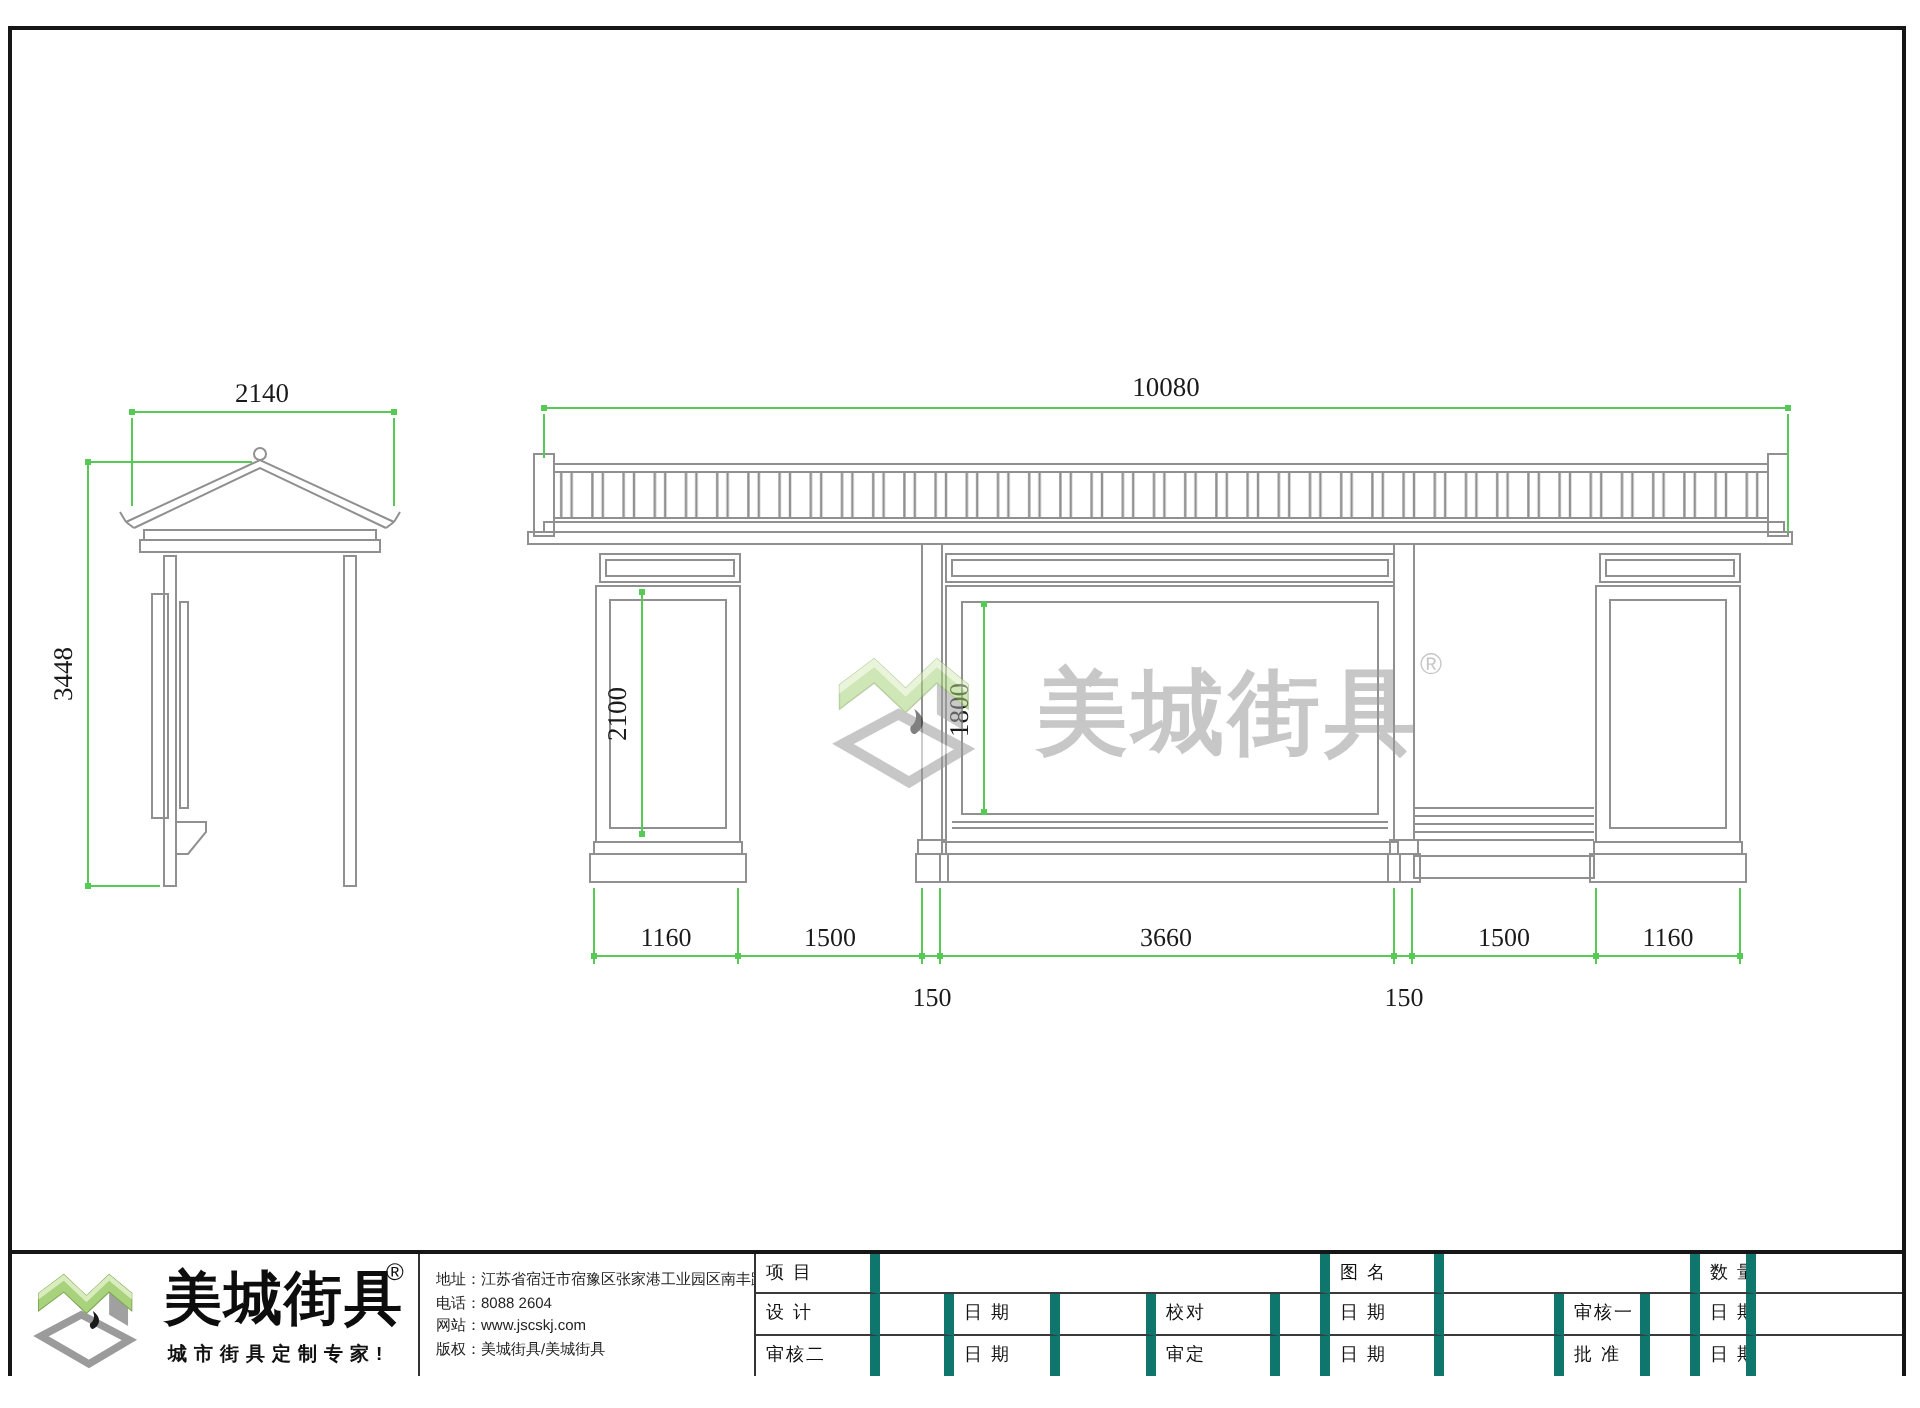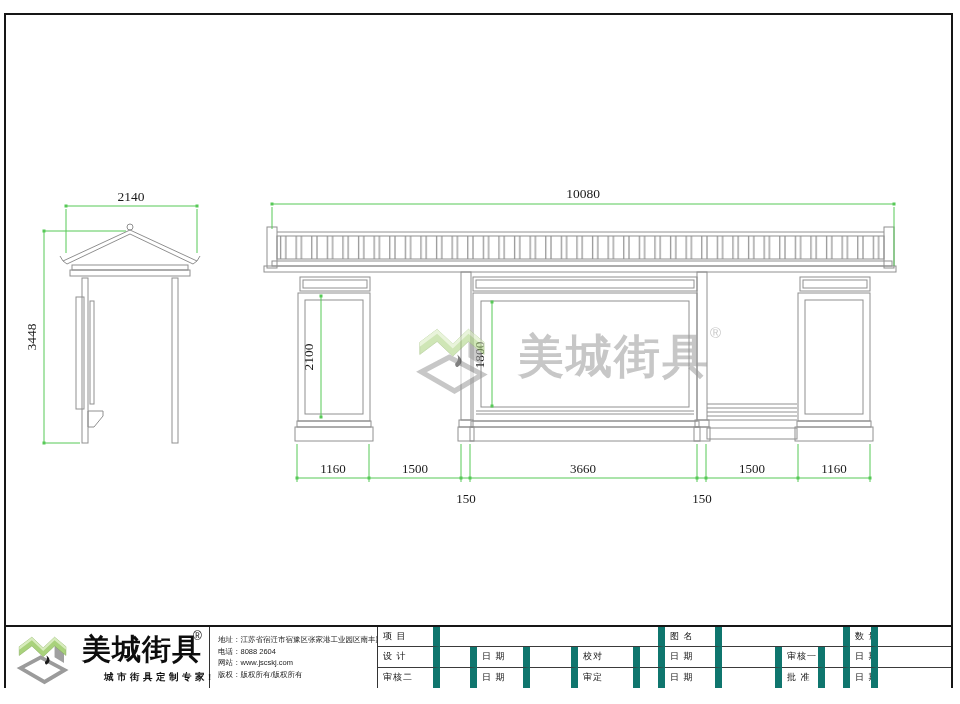--- a/index.html
+++ b/index.html
@@ -28,32 +28,32 @@
 
   
   .titleblock{
     position:absolute;left:6px;top:625px;width:945px;height:63px;z-index:4;
     border-top:2px solid #161616;box-sizing:border-box;background:#fff;
   }
   .tb-logo-area{position:absolute;left:0;top:0;width:204px;height:100%;border-right:1px solid #333;box-sizing:border-box;}
   .tb-logo{position:absolute;left:9px;top:2px;}
   .tb-brand{position:absolute;left:76px;top:3px;font-size:29px;font-weight:700;color:#0d0d0d;letter-spacing:1px;white-space:nowrap;}
   .tb-reg{position:absolute;left:187px;top:2px;font-size:12px;color:#0d0d0d;}
-  .tb-slogan{position:absolute;left:78px;top:44px;font-size:9.5px;font-weight:700;color:#111;letter-spacing:3.5px;white-space:nowrap;margin-left:20px;}
+  .tb-slogan{position:absolute;left:78px;top:44px;font-size:9.5px;font-weight:700;color:#111;letter-spacing:3.5px;white-space:nowrap;}
   .tb-contact{
     position:absolute;left:204px;top:0;width:168px;height:100%;border-right:1px solid #333;box-sizing:border-box;
     padding:7px 0 0 8px;font-size:7.5px;line-height:11.6px;color:#222;white-space:nowrap;overflow:hidden;
   }
   .tb-table{
     position:absolute;left:372px;top:0;right:0;height:100%;display:grid;
     grid-template-columns:62px 37px 53px 48px 62px 25px 57px 60px 43px 25px 28px auto;
     grid-auto-rows:1fr;box-sizing:border-box;
   }
   .tcell{
-    border-right:7px solid #0f766e;border-bottom:1px solid #3a3a3a;
+    border-right:5px solid #0f766e;border-bottom:1px solid #3a3a3a;
     font-size:9px;color:#111;display:flex;align-items:center;
     padding-left:5px;letter-spacing:1px;box-sizing:border-box;overflow:hidden;white-space:nowrap;
   }
   .tcell.span5{grid-column:span 5;}
   .tcell.span3{grid-column:span 3;}
   .tcell.lastcol{border-right:none;}
   .tcell.lastrow{border-bottom:none;}
 </style>
 </head>
 <body>
@@ -229,21 +229,21 @@
     </svg>
     <span class="tb-brand">美城街具</span>
     <span class="tb-reg">®</span>
     <div class="tb-slogan">城市街具定制专家!</div>
   </div>
 
   <div class="tb-contact">
     <div>地址：江苏省宿迁市宿豫区张家港工业园区南丰路南侧1号</div>
     <div>电话：8088 2604</div>
     <div>网站：www.jscskj.com</div>
-    <div>版权：版权所有/版权所有</div>
+    <div>版权：美城街具/美城街具</div>
   </div>
 
   <div class="tb-table">
 
     <div class="tcell">项 目</div>
     <div class="tcell span5"></div>
     <div class="tcell">图 名</div>
     <div class="tcell span3"></div>
     <div class="tcell">数 量</div>
     <div class="tcell lastcol"></div>

